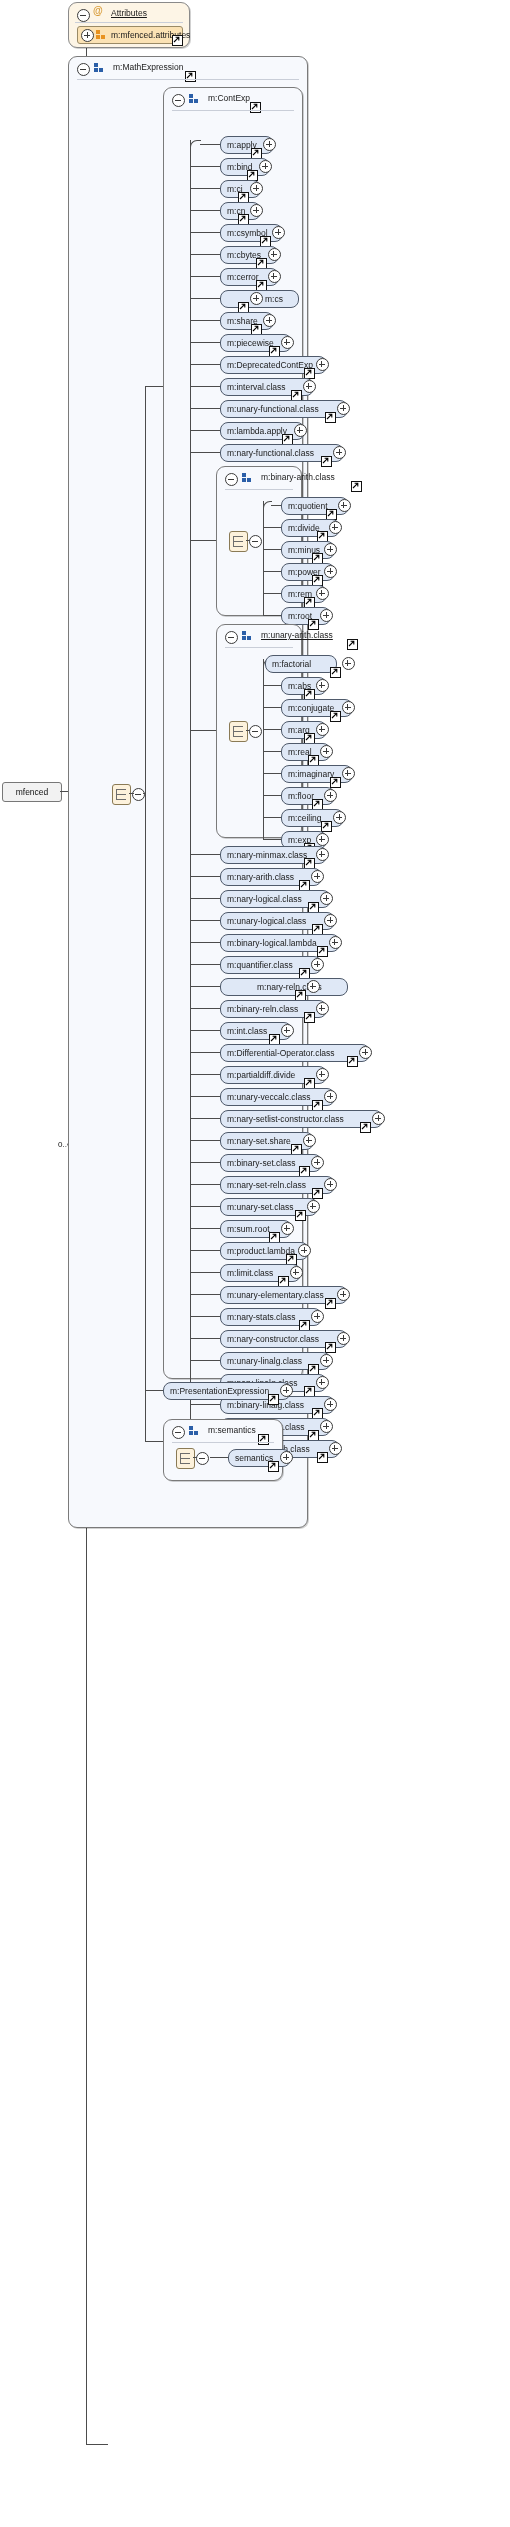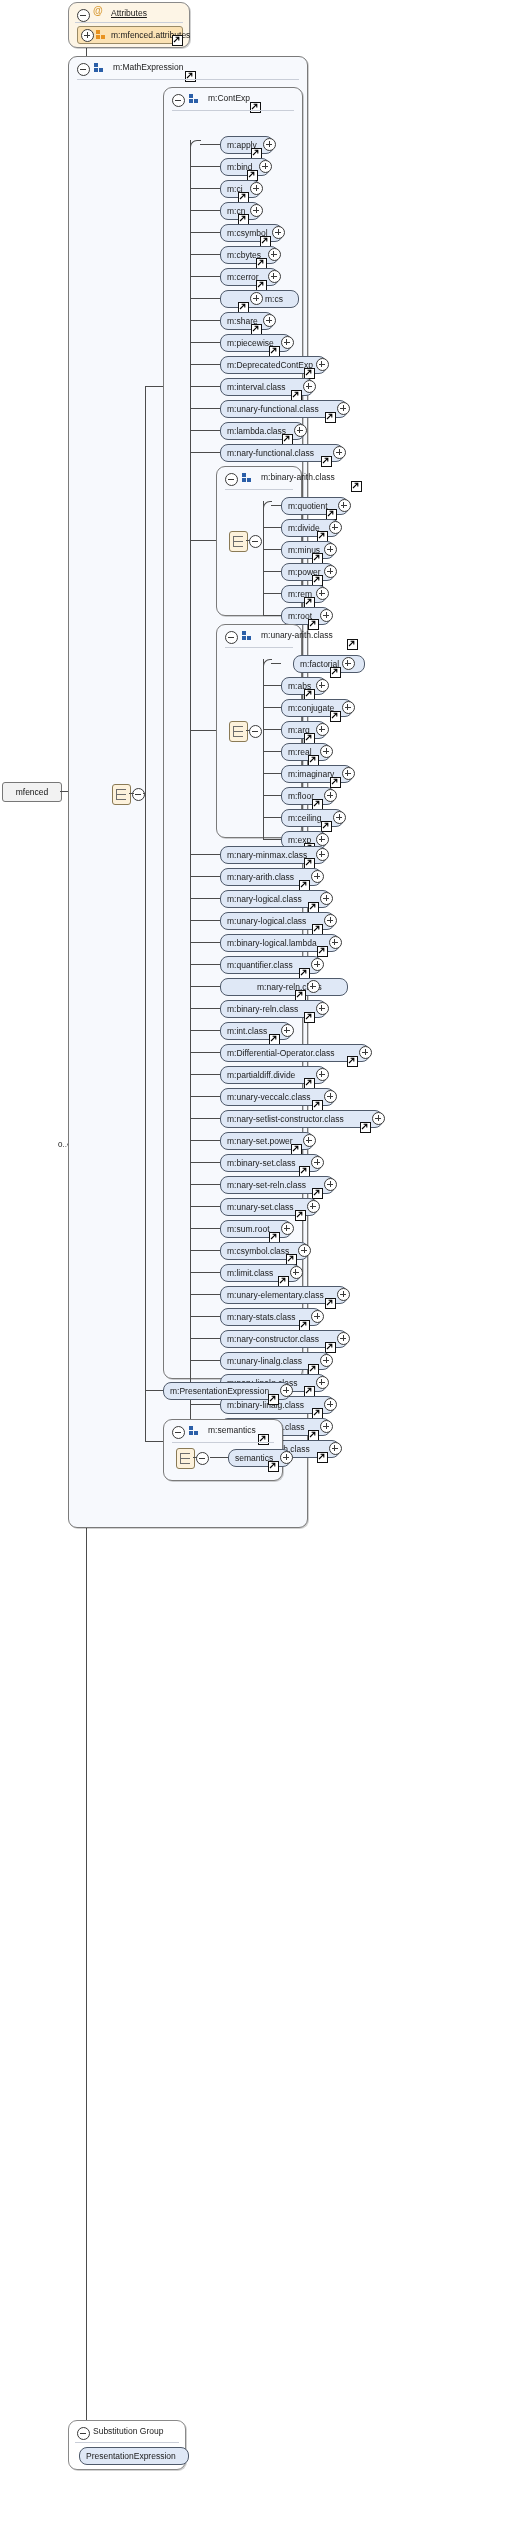--- a/index.html
+++ b/index.html
@@ -116,28 +116,20 @@
           <s class="s1"></s>
           <s class="s2"></s>
           <s class="s3"></s>
         </div>
         <div class="attrlabel" style="left: 33px; top: 3px;">m:mfenced.attributes</div>
         <div class="jump" style="left: 94px; top: 8px;">
           <svg width="7" height="7" viewBox="0 0 7 7">
             <path d="M1 6 L5.4 1.6 M2.6 1.2 L5.8 1.2 L5.8 4.4" stroke="#000" stroke-width="1.1" fill="none"></path>
           </svg>
         </div>
-      </div>
-    </div>
-    <div class="panel subs" style="left: 68px; top: 2420px; width: 116px; height: 48px;">
-      <div class="exp" style="left: 8px; top: 6px;"></div>
-      <div class="ptitle" style="left: 24px; top: 5px;">Substitution Group</div>
-      <div class="sep" style="left: 6px; top: 21px; width: 104px;"></div>
-      <div class="node" style="left: 10px; top: 26px; width: 96px;">
-        <span>PresentationExpression</span>
       </div>
     </div>
     <div class="panel" style="left: 68px; top: 56px; width: 238px; height: 1470px;">
       <div class="exp" style="left: 8px; top: 6px;"></div>
       <div class="gicon" style="left: 25px; top: 6px;">
         <s class="s1"></s>
         <s class="s2"></s>
         <s class="s3"></s>
       </div>
       <div class="ptitle" style="left: 44px; top: 5px;">m:MathExpression</div>
@@ -300,21 +292,21 @@
           <span>m:unary-functional.class</span>
         </div>
         <div class="jump" style="left: 161.4px; top: 324px;">
           <svg width="7" height="7" viewBox="0 0 7 7">
             <path d="M1 6 L5.4 1.6 M2.6 1.2 L5.8 1.2 L5.8 4.4" stroke="#000" stroke-width="1.1" fill="none"></path>
           </svg>
         </div>
         <div class="exp plus" style="left: 173.4px; top: 314px;"></div>
         <div class="hline" style="left: 26px; top: 342px; width: 30px;"></div>
         <div class="node" style="left: 56px; top: 334px; width: 70.9px;">
-          <span>m:lambda.class</span>
+          <span>m:lambda.apply</span>
         </div>
         <div class="jump" style="left: 117.9px; top: 346px;">
           <svg width="7" height="7" viewBox="0 0 7 7">
             <path d="M1 6 L5.4 1.6 M2.6 1.2 L5.8 1.2 L5.8 4.4" stroke="#000" stroke-width="1.1" fill="none"></path>
           </svg>
         </div>
         <div class="exp plus" style="left: 129.9px; top: 336px;"></div>
         <div class="hline" style="left: 26px; top: 364px; width: 30px;"></div>
         <div class="node" style="left: 56px; top: 356px; width: 110.05px;">
           <span>m:nary-functional.class</span>
@@ -413,38 +405,38 @@
         </div>
         <div class="hline" style="left: 26px; top: 452px; width: 26px;"></div>
         <div class="vline" style="left: 26px; top: 386px; height: 66px;"></div>
         <div class="panel" style="left: 52px; top: 536px; width: 84px; height: 212px;">
           <div class="exp" style="left: 8px; top: 6px;"></div>
           <div class="gicon" style="left: 25px; top: 6px;">
             <s class="s1"></s>
             <s class="s2"></s>
             <s class="s3"></s>
           </div>
-          <div class="ptitle" style="left: 44px; top: 5px;">m:unary-arith.class</div>
+          <div class="ptitle" style="left: 44px; top: 5px; text-decoration: underline;">m:unary-arith.class</div>
           <div class="jump" style="left: 129.6px; top: 14px;">
             <svg width="7" height="7" viewBox="0 0 7 7">
               <path d="M1 6 L5.4 1.6 M2.6 1.2 L5.8 1.2 L5.8 4.4" stroke="#000" stroke-width="1.1" fill="none"></path>
             </svg>
           </div>
           <div class="sep" style="left: 8px; top: 22px; width: calc(100% - 16px);"></div>
           <div class="mg" style="left: 12px; top: 96px;">
             <i class="bv"></i>
             <i class="b1"></i>
             <i class="b2"></i>
             <i class="b3"></i>
           </div>
           <div class="exp" style="left: 32px; top: 100px;"></div>
           <div class="hline" style="left: 29px; top: 105px; width: 4px;"></div>
           <div class="elbow-tl" style="left: 46px; top: 34px; width: 8px; height: 8px;"></div>
           <div class="hline" style="left: 54px; top: 38px; width: 10px;"></div>
-          <div class="node" style="left: 76px; top: 30px; width: 57.85px;">
+          <div class="node" style="left: 48px; top: 30px; width: 57.85px;">
             <span>m:factorial</span>
           </div>
           <div class="jump" style="left: 112.85px; top: 42px;">
             <svg width="7" height="7" viewBox="0 0 7 7">
               <path d="M1 6 L5.4 1.6 M2.6 1.2 L5.8 1.2 L5.8 4.4" stroke="#000" stroke-width="1.1" fill="none"></path>
             </svg>
           </div>
           <div class="exp plus" style="left: 124.85px; top: 32px;"></div>
           <div class="hline" style="left: 46px; top: 60px; width: 18px;"></div>
           <div class="node" style="left: 64px; top: 52px; width: 31.75px;">
@@ -655,21 +647,21 @@
           <span>m:nary-setlist-constructor.class</span>
         </div>
         <div class="jump" style="left: 196.2px; top: 1034px;">
           <svg width="7" height="7" viewBox="0 0 7 7">
             <path d="M1 6 L5.4 1.6 M2.6 1.2 L5.8 1.2 L5.8 4.4" stroke="#000" stroke-width="1.1" fill="none"></path>
           </svg>
         </div>
         <div class="exp plus" style="left: 208.2px; top: 1024px;"></div>
         <div class="hline" style="left: 26px; top: 1052px; width: 30px;"></div>
         <div class="node" style="left: 56px; top: 1044px; width: 79.6px;">
-          <span>m:nary-set.power</span>
+          <span>m:nary-set.share</span>
         </div>
         <div class="jump" style="left: 126.6px; top: 1056px;">
           <svg width="7" height="7" viewBox="0 0 7 7">
             <path d="M1 6 L5.4 1.6 M2.6 1.2 L5.8 1.2 L5.8 4.4" stroke="#000" stroke-width="1.1" fill="none"></path>
           </svg>
         </div>
         <div class="exp plus" style="left: 138.6px; top: 1046px;"></div>
         <div class="hline" style="left: 26px; top: 1074px; width: 30px;"></div>
         <div class="node" style="left: 56px; top: 1066px; width: 88.3px;">
           <span>m:binary-set.class</span>
@@ -705,21 +697,21 @@
           <span>m:sum.root</span>
         </div>
         <div class="jump" style="left: 104.85px; top: 1144px;">
           <svg width="7" height="7" viewBox="0 0 7 7">
             <path d="M1 6 L5.4 1.6 M2.6 1.2 L5.8 1.2 L5.8 4.4" stroke="#000" stroke-width="1.1" fill="none"></path>
           </svg>
         </div>
         <div class="exp plus" style="left: 116.85px; top: 1134px;"></div>
         <div class="hline" style="left: 26px; top: 1162px; width: 30px;"></div>
         <div class="node" style="left: 56px; top: 1154px; width: 75.25px;">
-          <span>m:csymbol.class</span>
+          <span>m:product.lambda</span>
         </div>
         <div class="jump" style="left: 122.25px; top: 1166px;">
           <svg width="7" height="7" viewBox="0 0 7 7">
             <path d="M1 6 L5.4 1.6 M2.6 1.2 L5.8 1.2 L5.8 4.4" stroke="#000" stroke-width="1.1" fill="none"></path>
           </svg>
         </div>
         <div class="exp plus" style="left: 134.25px; top: 1156px;"></div>
         <div class="hline" style="left: 26px; top: 1184px; width: 30px;"></div>
         <div class="node" style="left: 56px; top: 1176px; width: 66.55px;">
           <span>m:limit.class</span>

